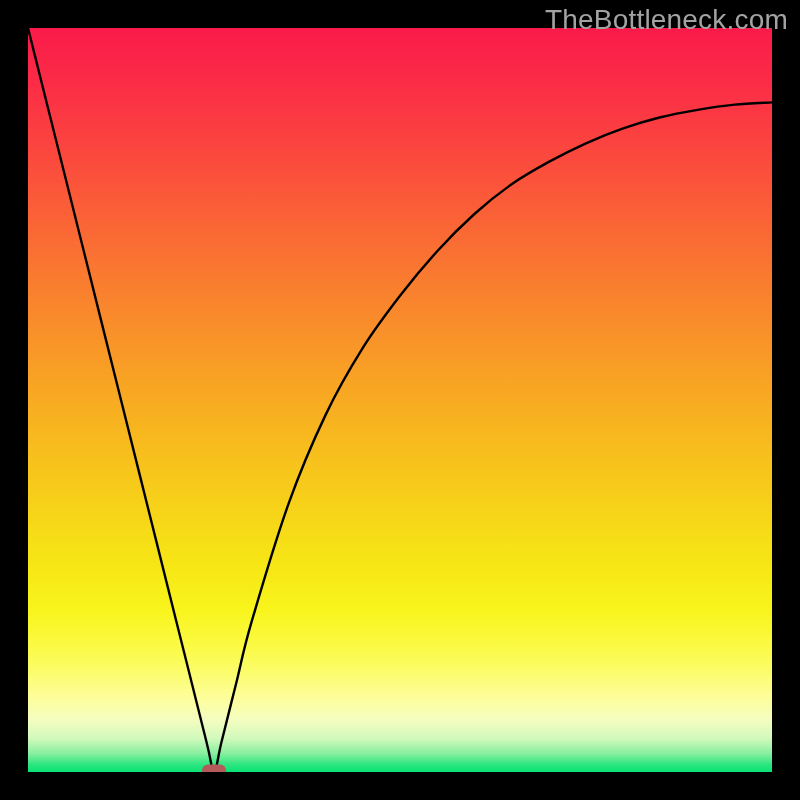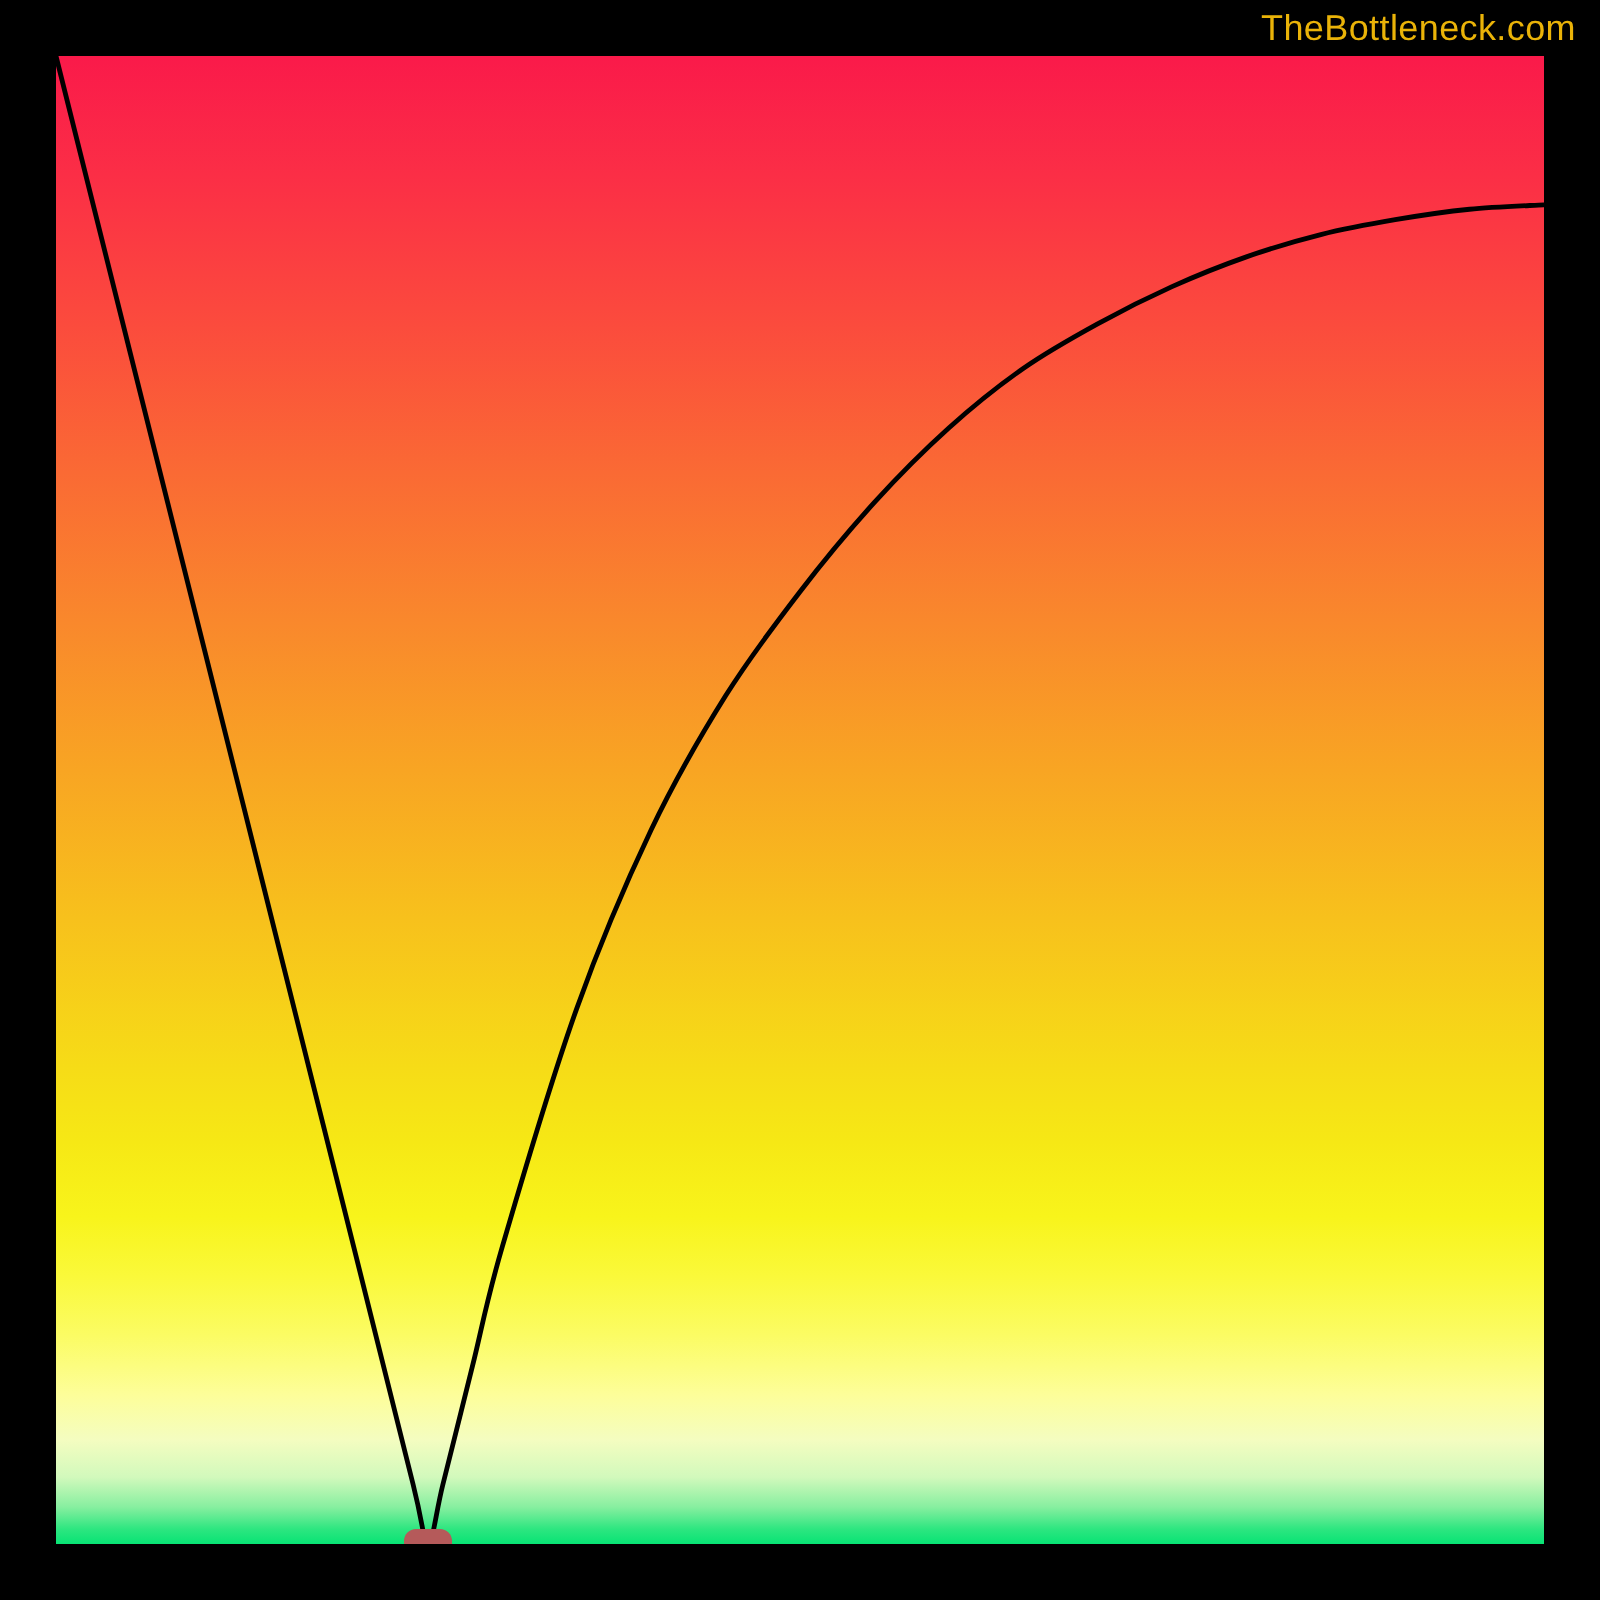--- a/index.html
+++ b/index.html
@@ -14,22 +14,22 @@
   .chart-container {
     position: relative;
     width: 800px;
     height: 800px;
     background: #000;
   }
   .watermark {
     position: absolute;
     top: 4px;
     right: 12px;
-    color: #eab308;
-    font-size: 18px;
+    color: #a3a3a3;
+    font-size: 28px;
     font-weight: 500;
     letter-spacing: 0.2px;
     z-index: 5;
   }
   .plot-area {
     position: absolute;
     left: 28px;
     top: 28px;
     width: 744px;
     height: 744px;

